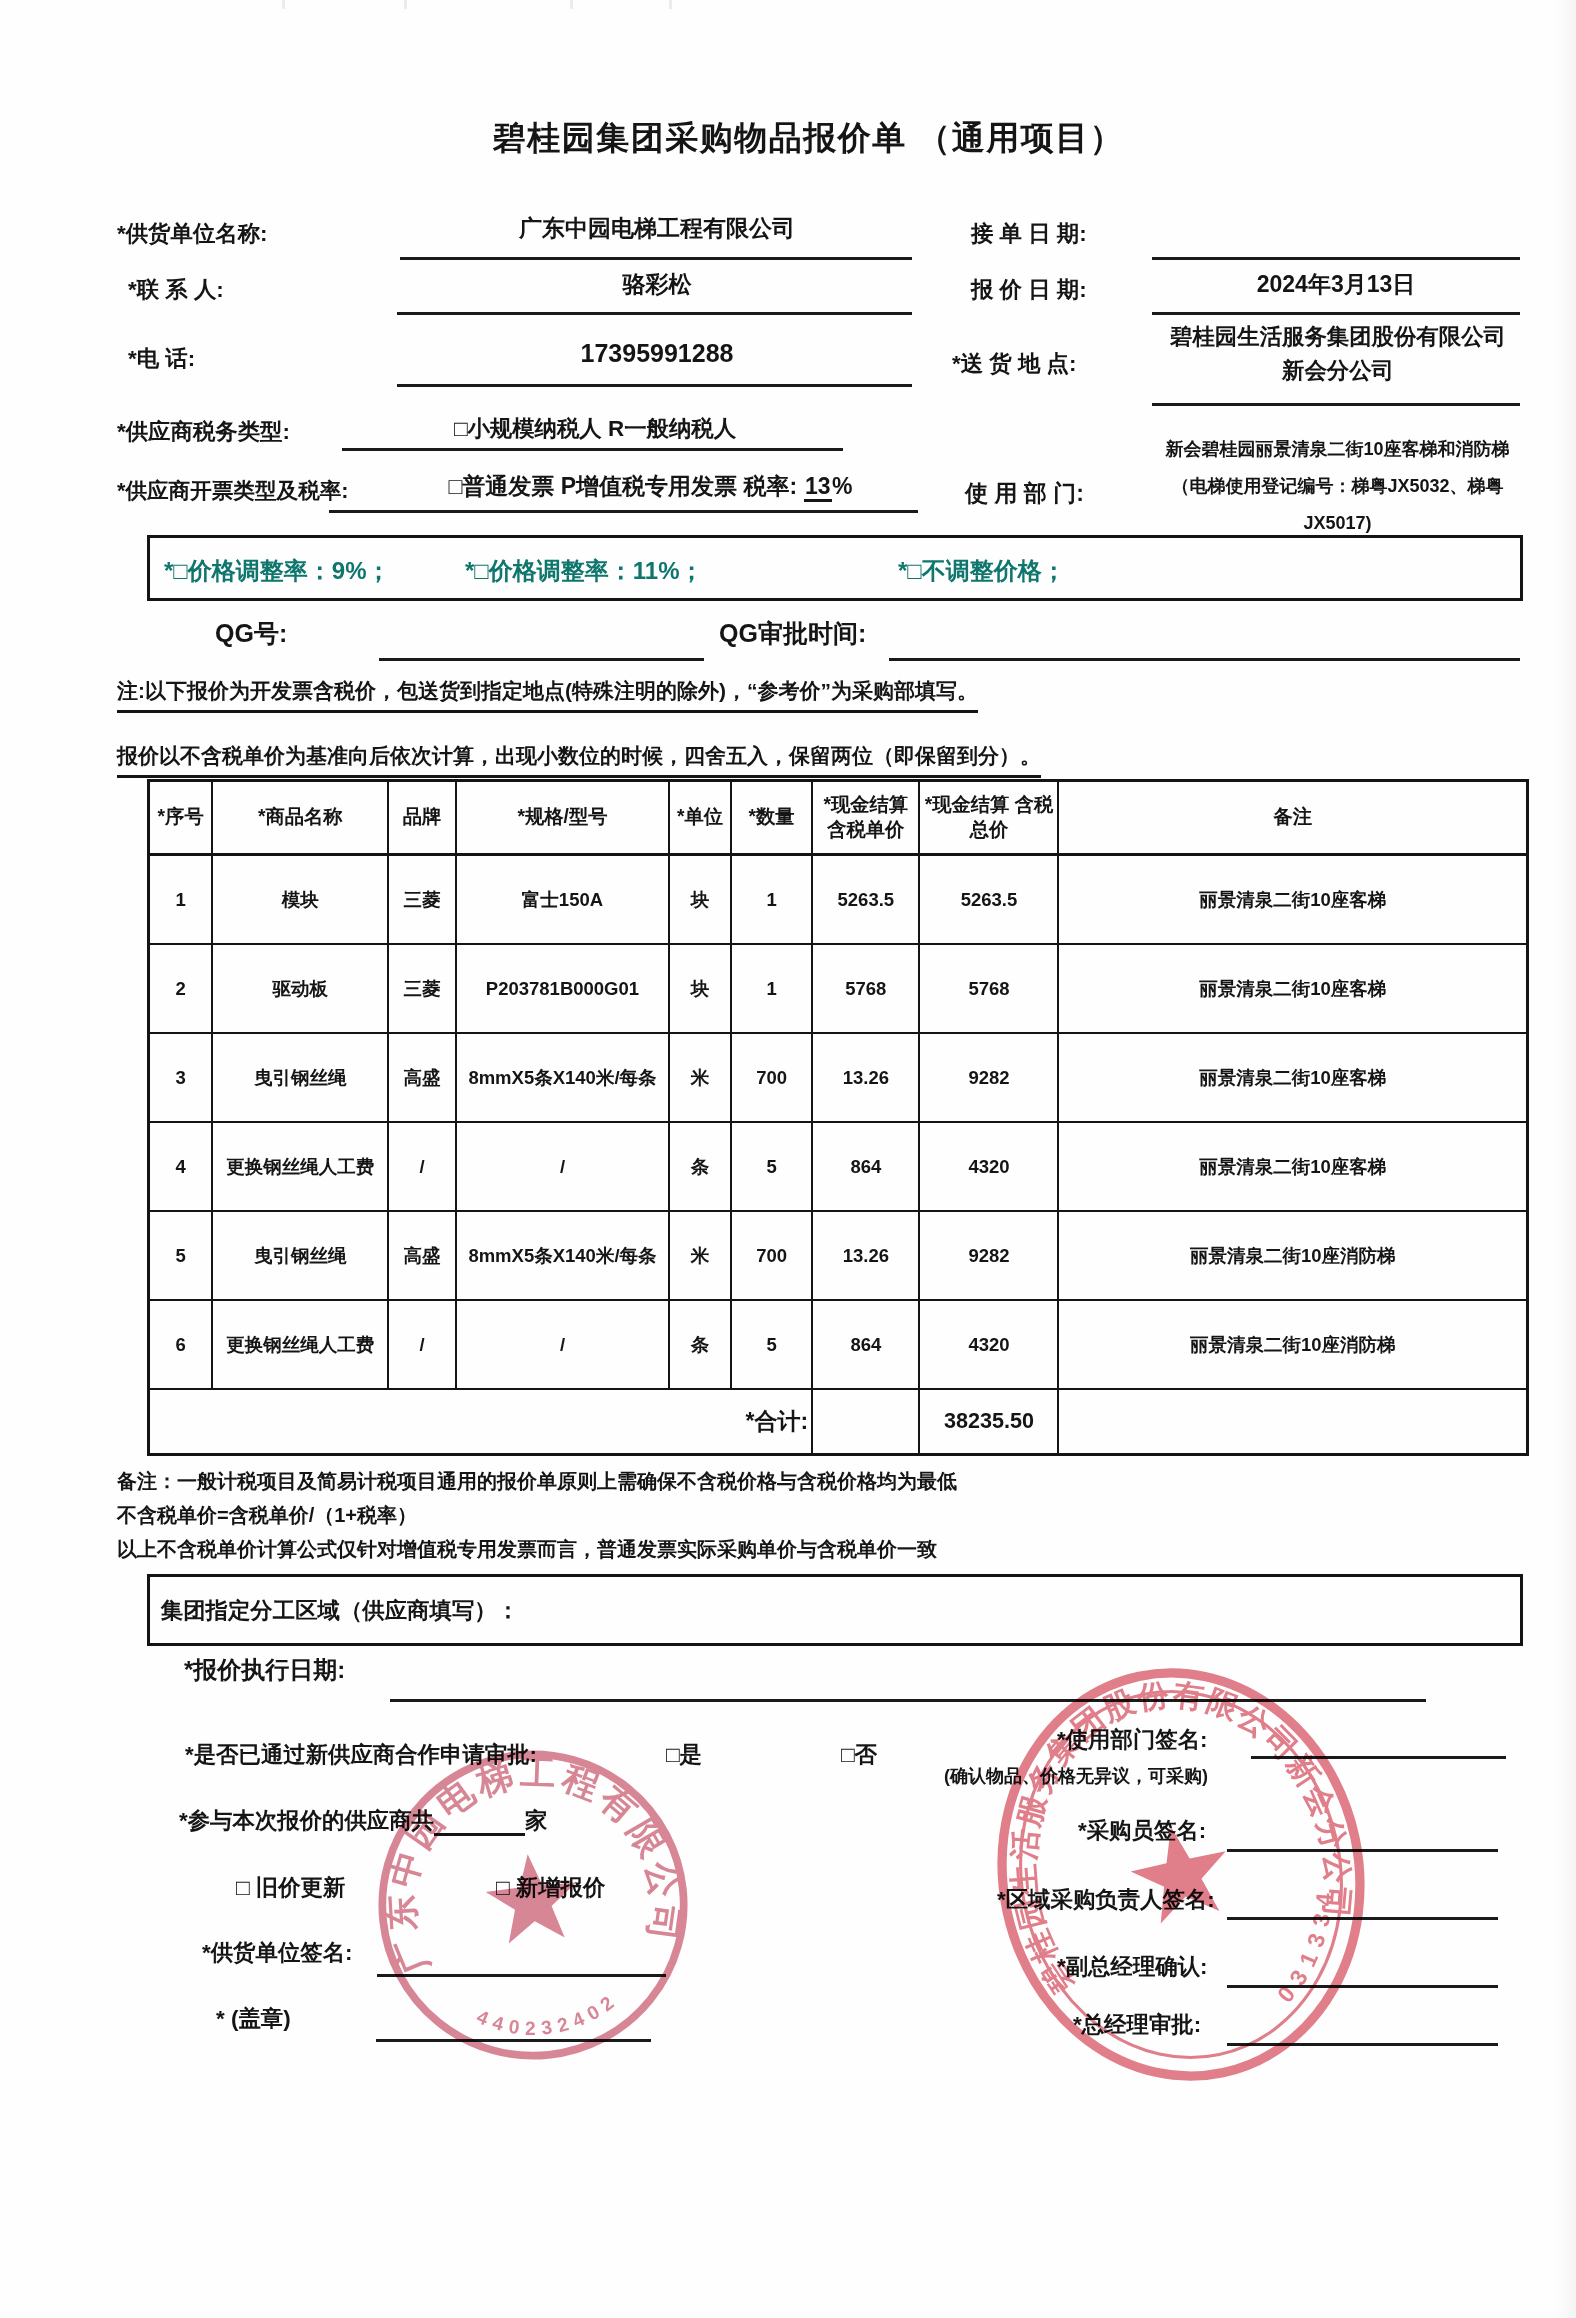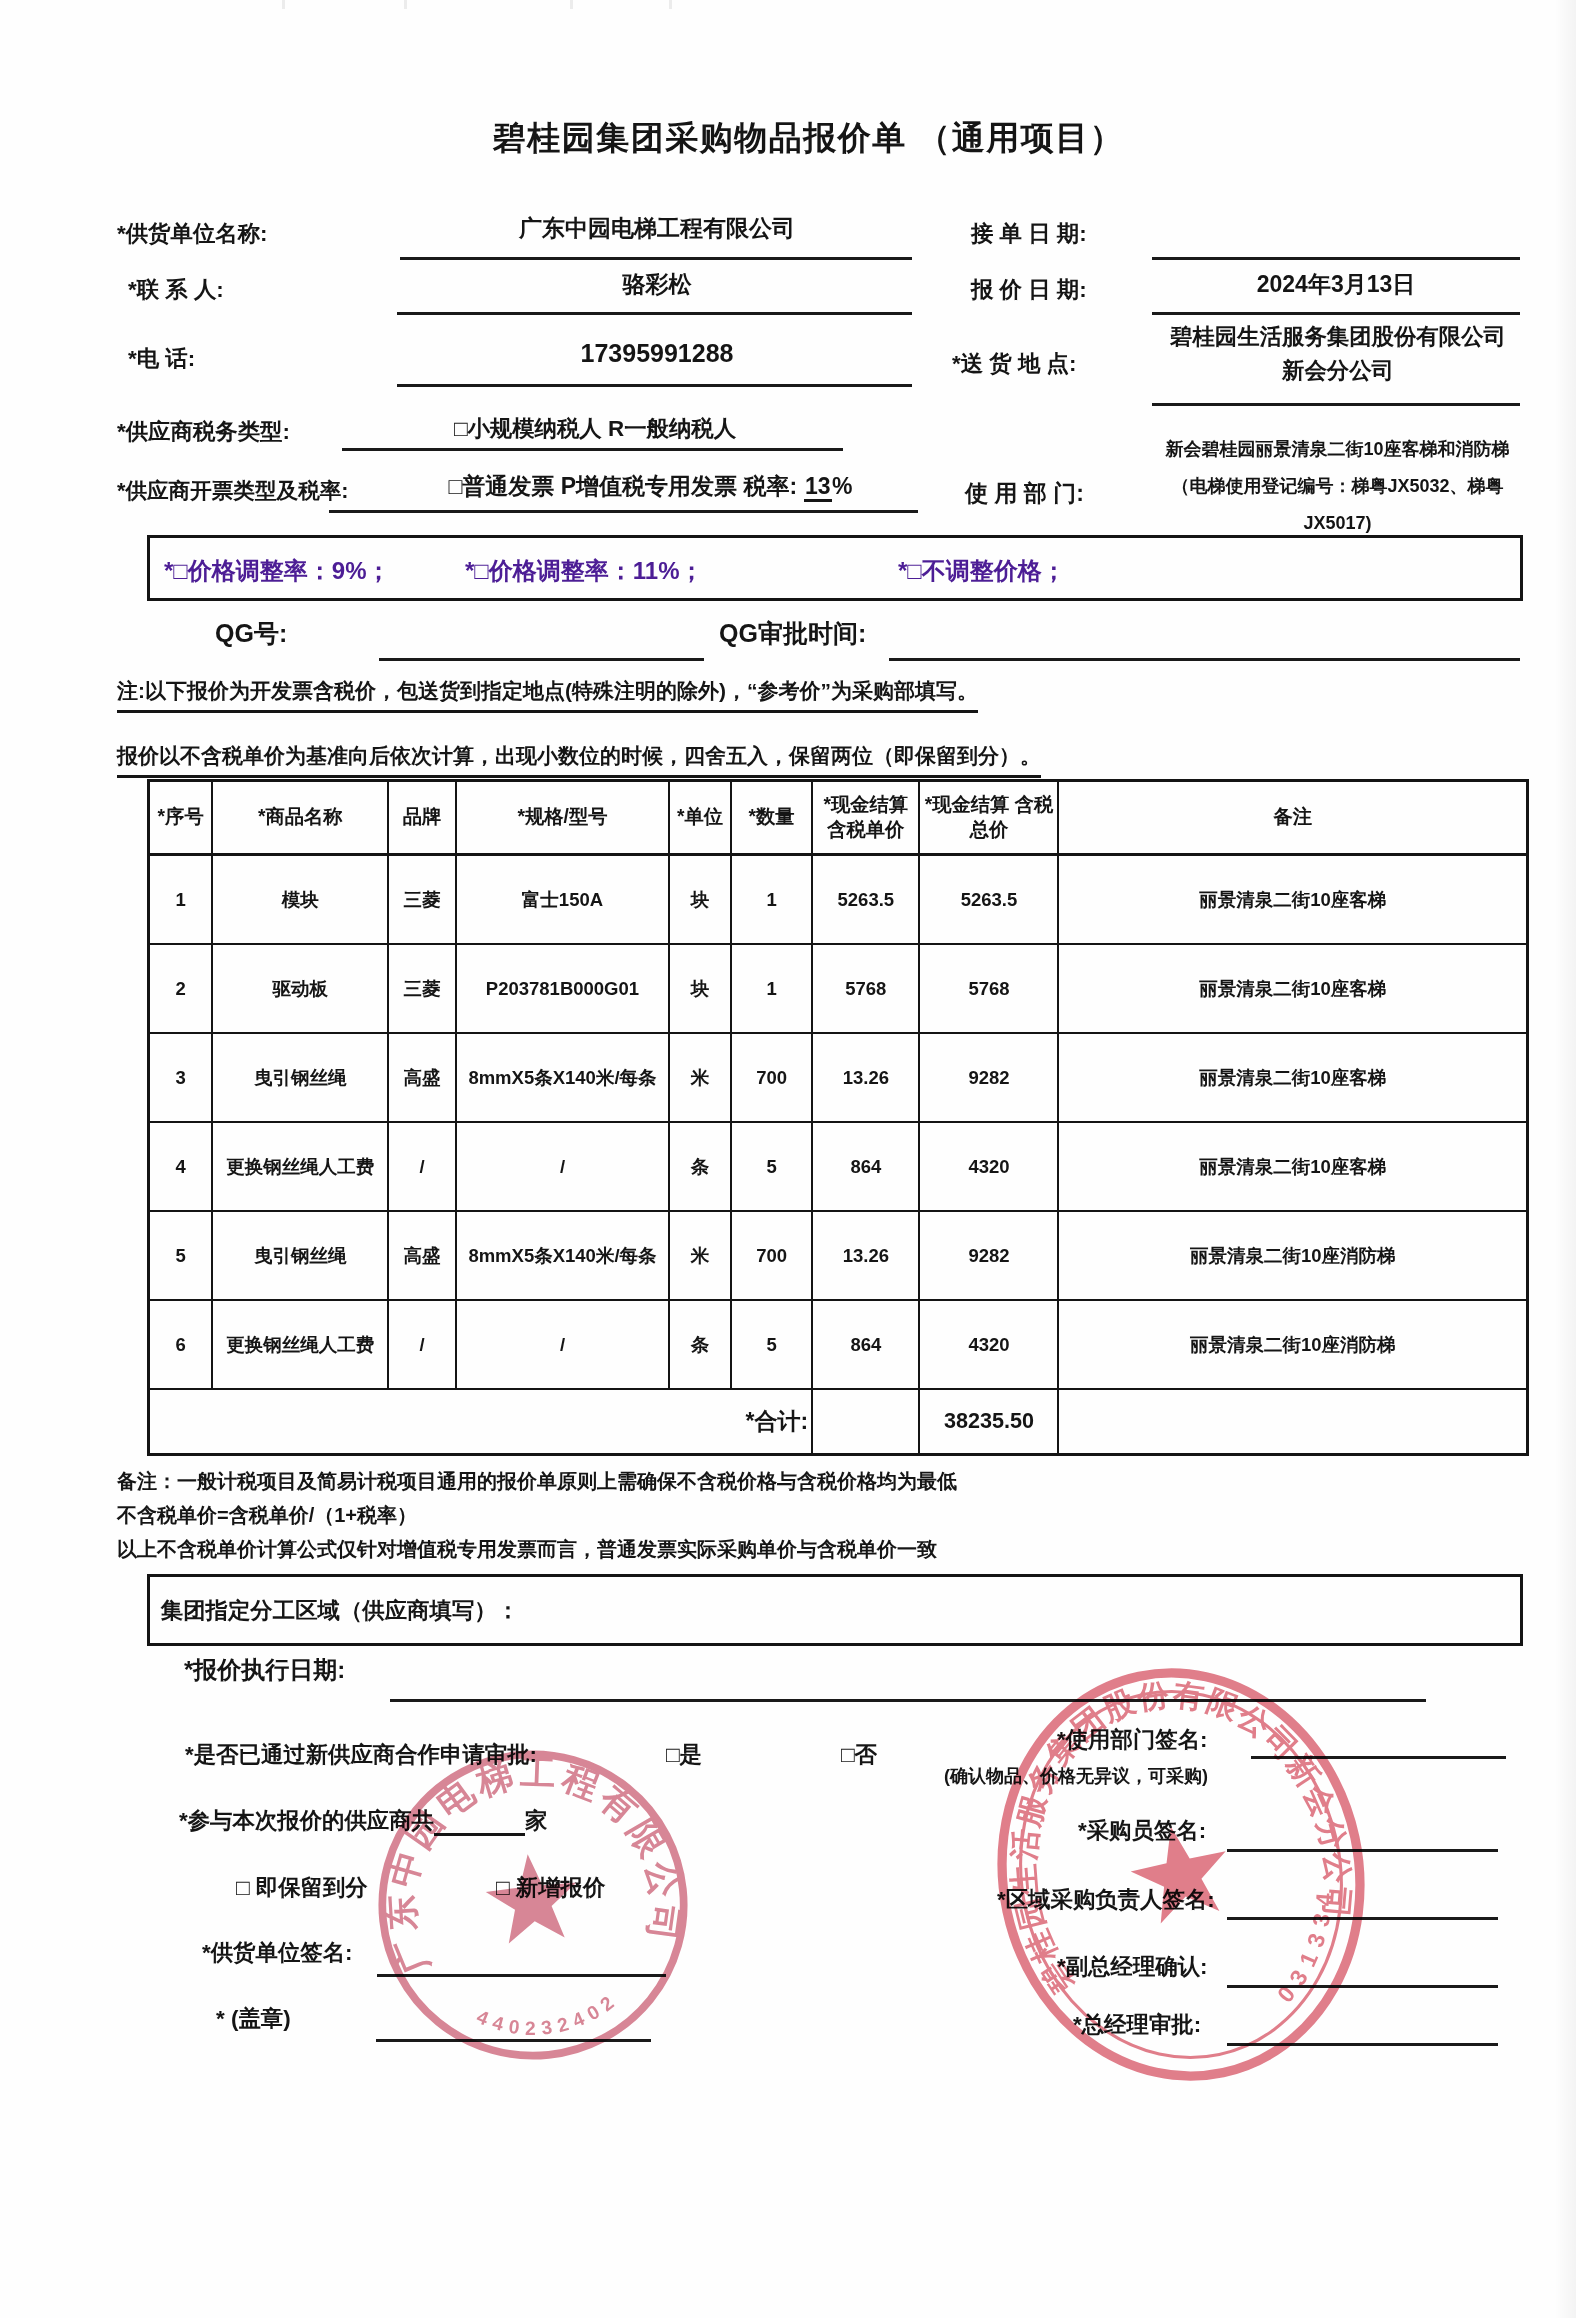--- a/index.html
+++ b/index.html
@@ -11,21 +11,21 @@
     background:linear-gradient(to right,rgba(0,0,0,0),rgba(0,0,0,0.045));}
   .tick{position:absolute;top:0;width:3.1px;height:9.3px;background:#ececec;}
   .title{position:absolute;left:0;top:116px;width:100%;margin:0;text-align:center;
     font-size:33px;letter-spacing:1.5px;font-weight:700;padding-left:20px;}
   .lbl{position:absolute;font-size:22.4px;white-space:nowrap;}
   .val{position:absolute;font-size:23px;text-align:center;}
   .ln{position:absolute;border-top:3.1px solid #1a1a1a;height:0;}
   .smallnote{position:absolute;font-size:18px;}
   .redbox{position:absolute;left:147px;top:535px;width:1376px;height:66px;
     border:3.1px solid #141414;box-sizing:border-box;}
-  .redbox span{position:absolute;top:17px;font-size:24px;color:#4c1d95;white-space:nowrap;}
+  .redbox span{position:absolute;top:17px;font-size:24px;color:#0f766e;white-space:nowrap;}
   .note{position:absolute;font-size:21px;border-bottom:3.1px solid #151515;padding-bottom:5.4px;white-space:nowrap;}
   .tbl{position:absolute;left:147px;top:779px;width:1376px;border:3.1px solid #141414;
     display:grid;grid-template-columns:4.6% 12.8% 4.9% 15.5% 4.5% 5.9% 7.8% 10.1% 33.9%;}
   .tbl *{box-sizing:border-box;}
   .hc,.dc,.fc{border-right:2.3px solid #141414;border-bottom:2.3px solid #141414;
     display:flex;align-items:center;justify-content:center;text-align:center;
     font-size:19.3px;line-height:1.25;padding:1.5px 3.1px;}
   .hc{height:74px;border-bottom-width:3.9px;}
   .dc{height:89px;font-size:18.5px;}
   .fc{height:63px;border-bottom:none;font-size:21.6px;}
@@ -186,21 +186,21 @@
 
   <div class="lbl" style="left:184px;top:1654px;font-size:24px">*报价执行日期:</div>
   <div class="ln" style="left:390px;top:1699px;width:1036px"></div>
 
   <div class="lbl" style="left:185px;top:1739px">*是否已通过新供应商合作申请审批:</div>
   <div class="lbl" style="left:666px;top:1739px">□是</div>
   <div class="lbl" style="left:841px;top:1739px">□否</div>
 
   <div class="lbl" style="left:179px;top:1805px"><span>*参与本次报价的供应商共</span><span class="blank"></span><span>家</span></div>
 
-  <div class="lbl" style="left:236px;top:1872px">□  即保留到分</div>
+  <div class="lbl" style="left:236px;top:1872px">□  旧价更新</div>
   <div class="lbl" style="left:496px;top:1872px">□  新增报价</div>
 
   <div class="lbl" style="left:202px;top:1937px">*供货单位签名:</div>
   <div class="ln" style="left:377px;top:1974px;width:289px"></div>
 
   <div class="lbl" style="left:216px;top:2003px">* (盖章)</div>
   <div class="ln" style="left:376px;top:2039px;width:275px"></div>
 
   <div class="lbl" style="left:1057px;top:1724px">*使用部门签名:</div>
   <div class="ln" style="left:1251px;top:1756px;width:255px"></div>

